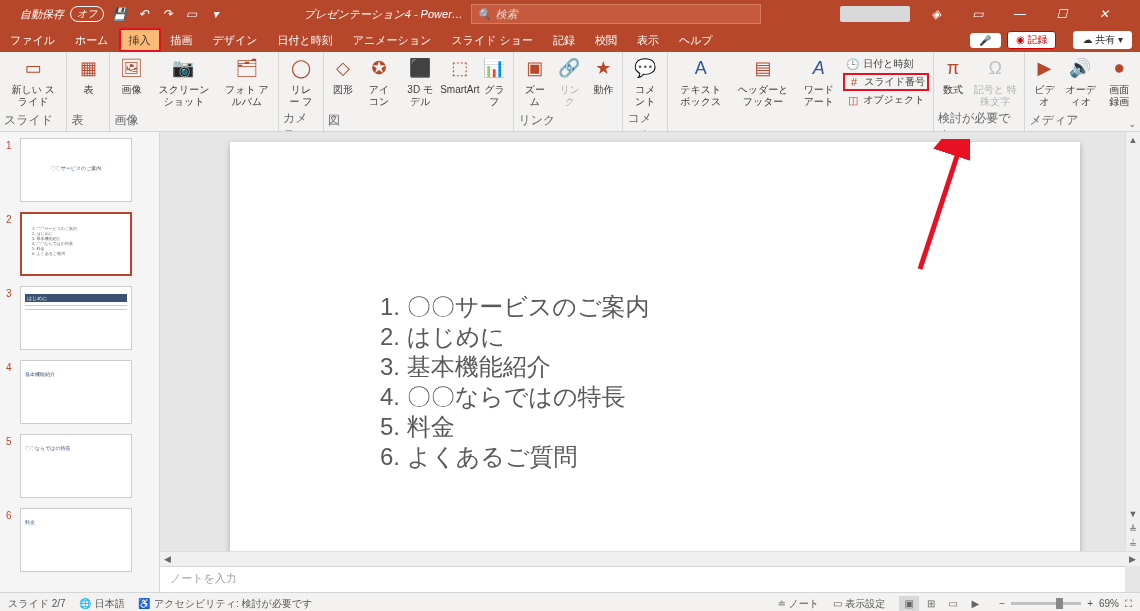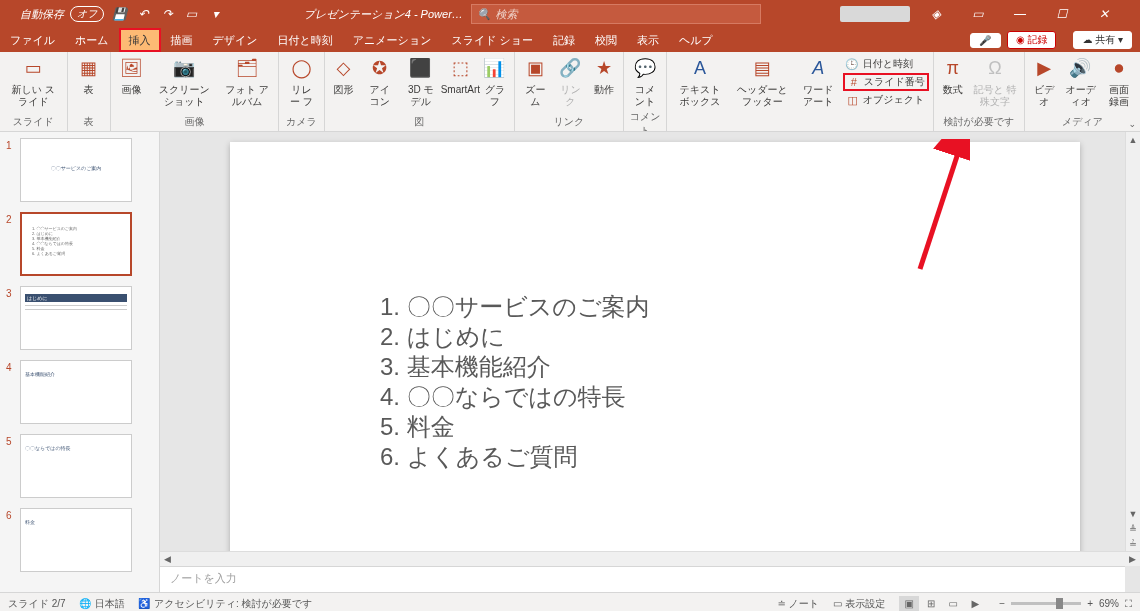--- a/index.html
+++ b/index.html
@@ -21,21 +21,21 @@
 .tabrow .tab.highlight { border: 2px solid #e81123; background: #fdba74; color: #3b3a39; padding: 0 8px; }
 .tabrow .spacer { flex: 1; }
 .tabrow .right-actions { display: flex; gap: 6px; align-items: center; padding-right: 8px; }
 .pill { background: #fff; color: #b7472a; border-radius: 3px; padding: 1px 8px; font-size: 10px; border: 1px solid #fff; }
 .pill.rec { color: #c00; border: 1px solid #c00; background: #fff; }
 .pill.share { color: #333; margin-left: 11px; }
 
 .ribbon { height: 80px; background: #f3f2f1; border-bottom: 1px solid #d6d6d6; display: flex; align-items: stretch; overflow: hidden; position: relative; }
 .rgroup { display: flex; flex-direction: column; border-right: 1px solid #d6d6d6; padding: 2px 4px 0; }
 .rgroup .btns { flex: 1; display: flex; align-items: flex-start; gap: 2px; }
-.rgroup .gl { text-align: center; font-size: 10px; color: #666; padding-bottom: 2px; }
+.rgroup .gl { text-align: left; font-size: 12px; color: #666; padding-bottom: 2px; }
 .rbtn { display: flex; flex-direction: column; align-items: center; justify-content: flex-start; padding: 2px 3px; min-width: 34px; cursor: pointer; font-size: 10px; color: #3b3a39; text-align: center; line-height: 1.2; }
 .rbtn .ic { width: 26px; height: 26px; display: flex; align-items: center; justify-content: center; font-size: 18px; color: #b7472a; margin-bottom: 2px; }
 .rbtn.sm { min-width: 30px; }
 .mini-col { display: flex; flex-direction: column; gap: 1px; justify-content: flex-start; padding-top: 2px; }
 .mini-btn { display: flex; align-items: center; gap: 3px; font-size: 10px; color: #3b3a39; padding: 1px 3px; cursor: pointer; white-space: nowrap; }
 .mini-btn .mic { width: 14px; height: 14px; display: inline-flex; align-items: center; justify-content: center; color: #b7472a; font-size: 11px; }
 .mini-btn.highlight { border: 2px solid #e81123; padding: 0px 2px; }
 .rbtn.disabled, .mini-btn.disabled { color: #b0b0b0; }
 .rbtn.disabled .ic { color: #c0c0c0; }
 .collapse-caret { position: absolute; bottom: 2px; right: 4px; color: #666; font-size: 9px; }

